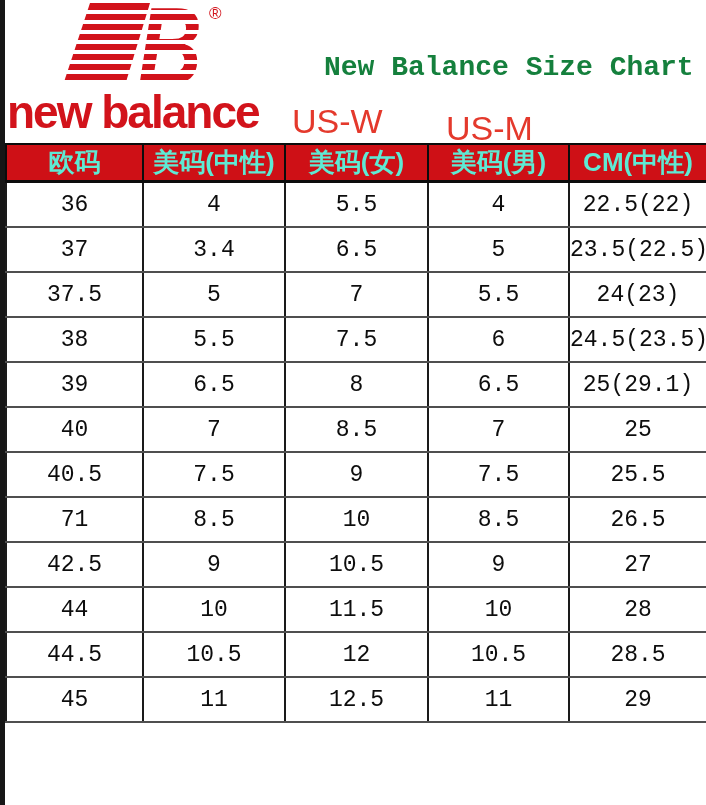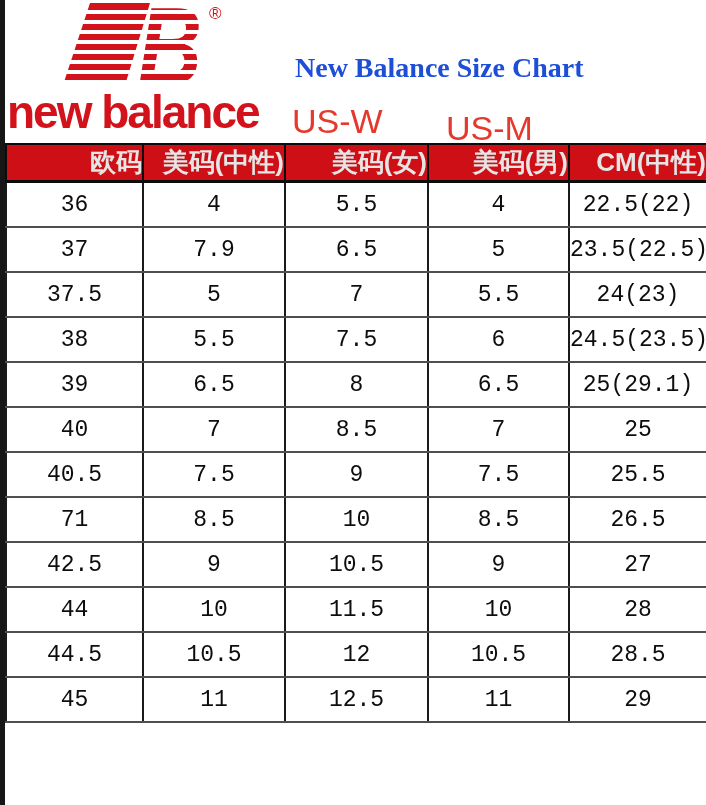--- a/index.html
+++ b/index.html
@@ -36,27 +36,27 @@
     line-height: 1;
     font-weight: bold;
     letter-spacing: -2px;
     color: var(--brand-red);
     white-space: nowrap;
   }
 
   
   .page-title {
     position: absolute;
-    left: 295px; top: 54px;
+    left: 324px; top: 54px;
     margin: 0;
-    font-family: Liberation Serif, serif;
+    font-family: Liberation Mono, monospace;
     font-size: 28px;
     line-height: 1;
     font-weight: bold;
-    color: #1d4ed8;
+    color: #15803d;
     white-space: nowrap;
   }
 
   
   .ann {
     position: absolute;
     font-size: 34px;
     line-height: 1;
     font-weight: 400;
     color: var(--ann-red);
@@ -70,26 +70,26 @@
   table.size-chart {
     position: absolute;
     left: 5px; top: 143px;
     width: 701px;
     border-collapse: collapse;
     table-layout: fixed;
     background: #ffffff;
   }
   table.size-chart th {
     background: var(--header-red);
-    color: #e5e5e5;
+    color: #5eead4;
     height: 35px;
     padding: 0;
     font-size: 26px;
     font-weight: 600;
-    text-align: right;
+    text-align: center;
     border-top: 2px solid #0c0c0c;
     border-bottom: 3px solid #0c0c0c;
     border-left: 2px solid #0c0c0c;
     border-right: 2px solid #0c0c0c;
     white-space: nowrap;
     overflow: hidden;
   }
   table.size-chart td {
     height: 43px;
     padding: 0;
@@ -159,21 +159,21 @@
     <tbody id="body-rows">
         <tr>
           <td>36</td>
           <td>4</td>
           <td>5.5</td>
           <td>4</td>
           <td>22.5(22)</td>
         </tr>
         <tr>
           <td>37</td>
-          <td>7.9</td>
+          <td>3.4</td>
           <td>6.5</td>
           <td>5</td>
           <td>23.5(22.5)</td>
         </tr>
         <tr>
           <td>37.5</td>
           <td>5</td>
           <td>7</td>
           <td>5.5</td>
           <td>24(23)</td>

